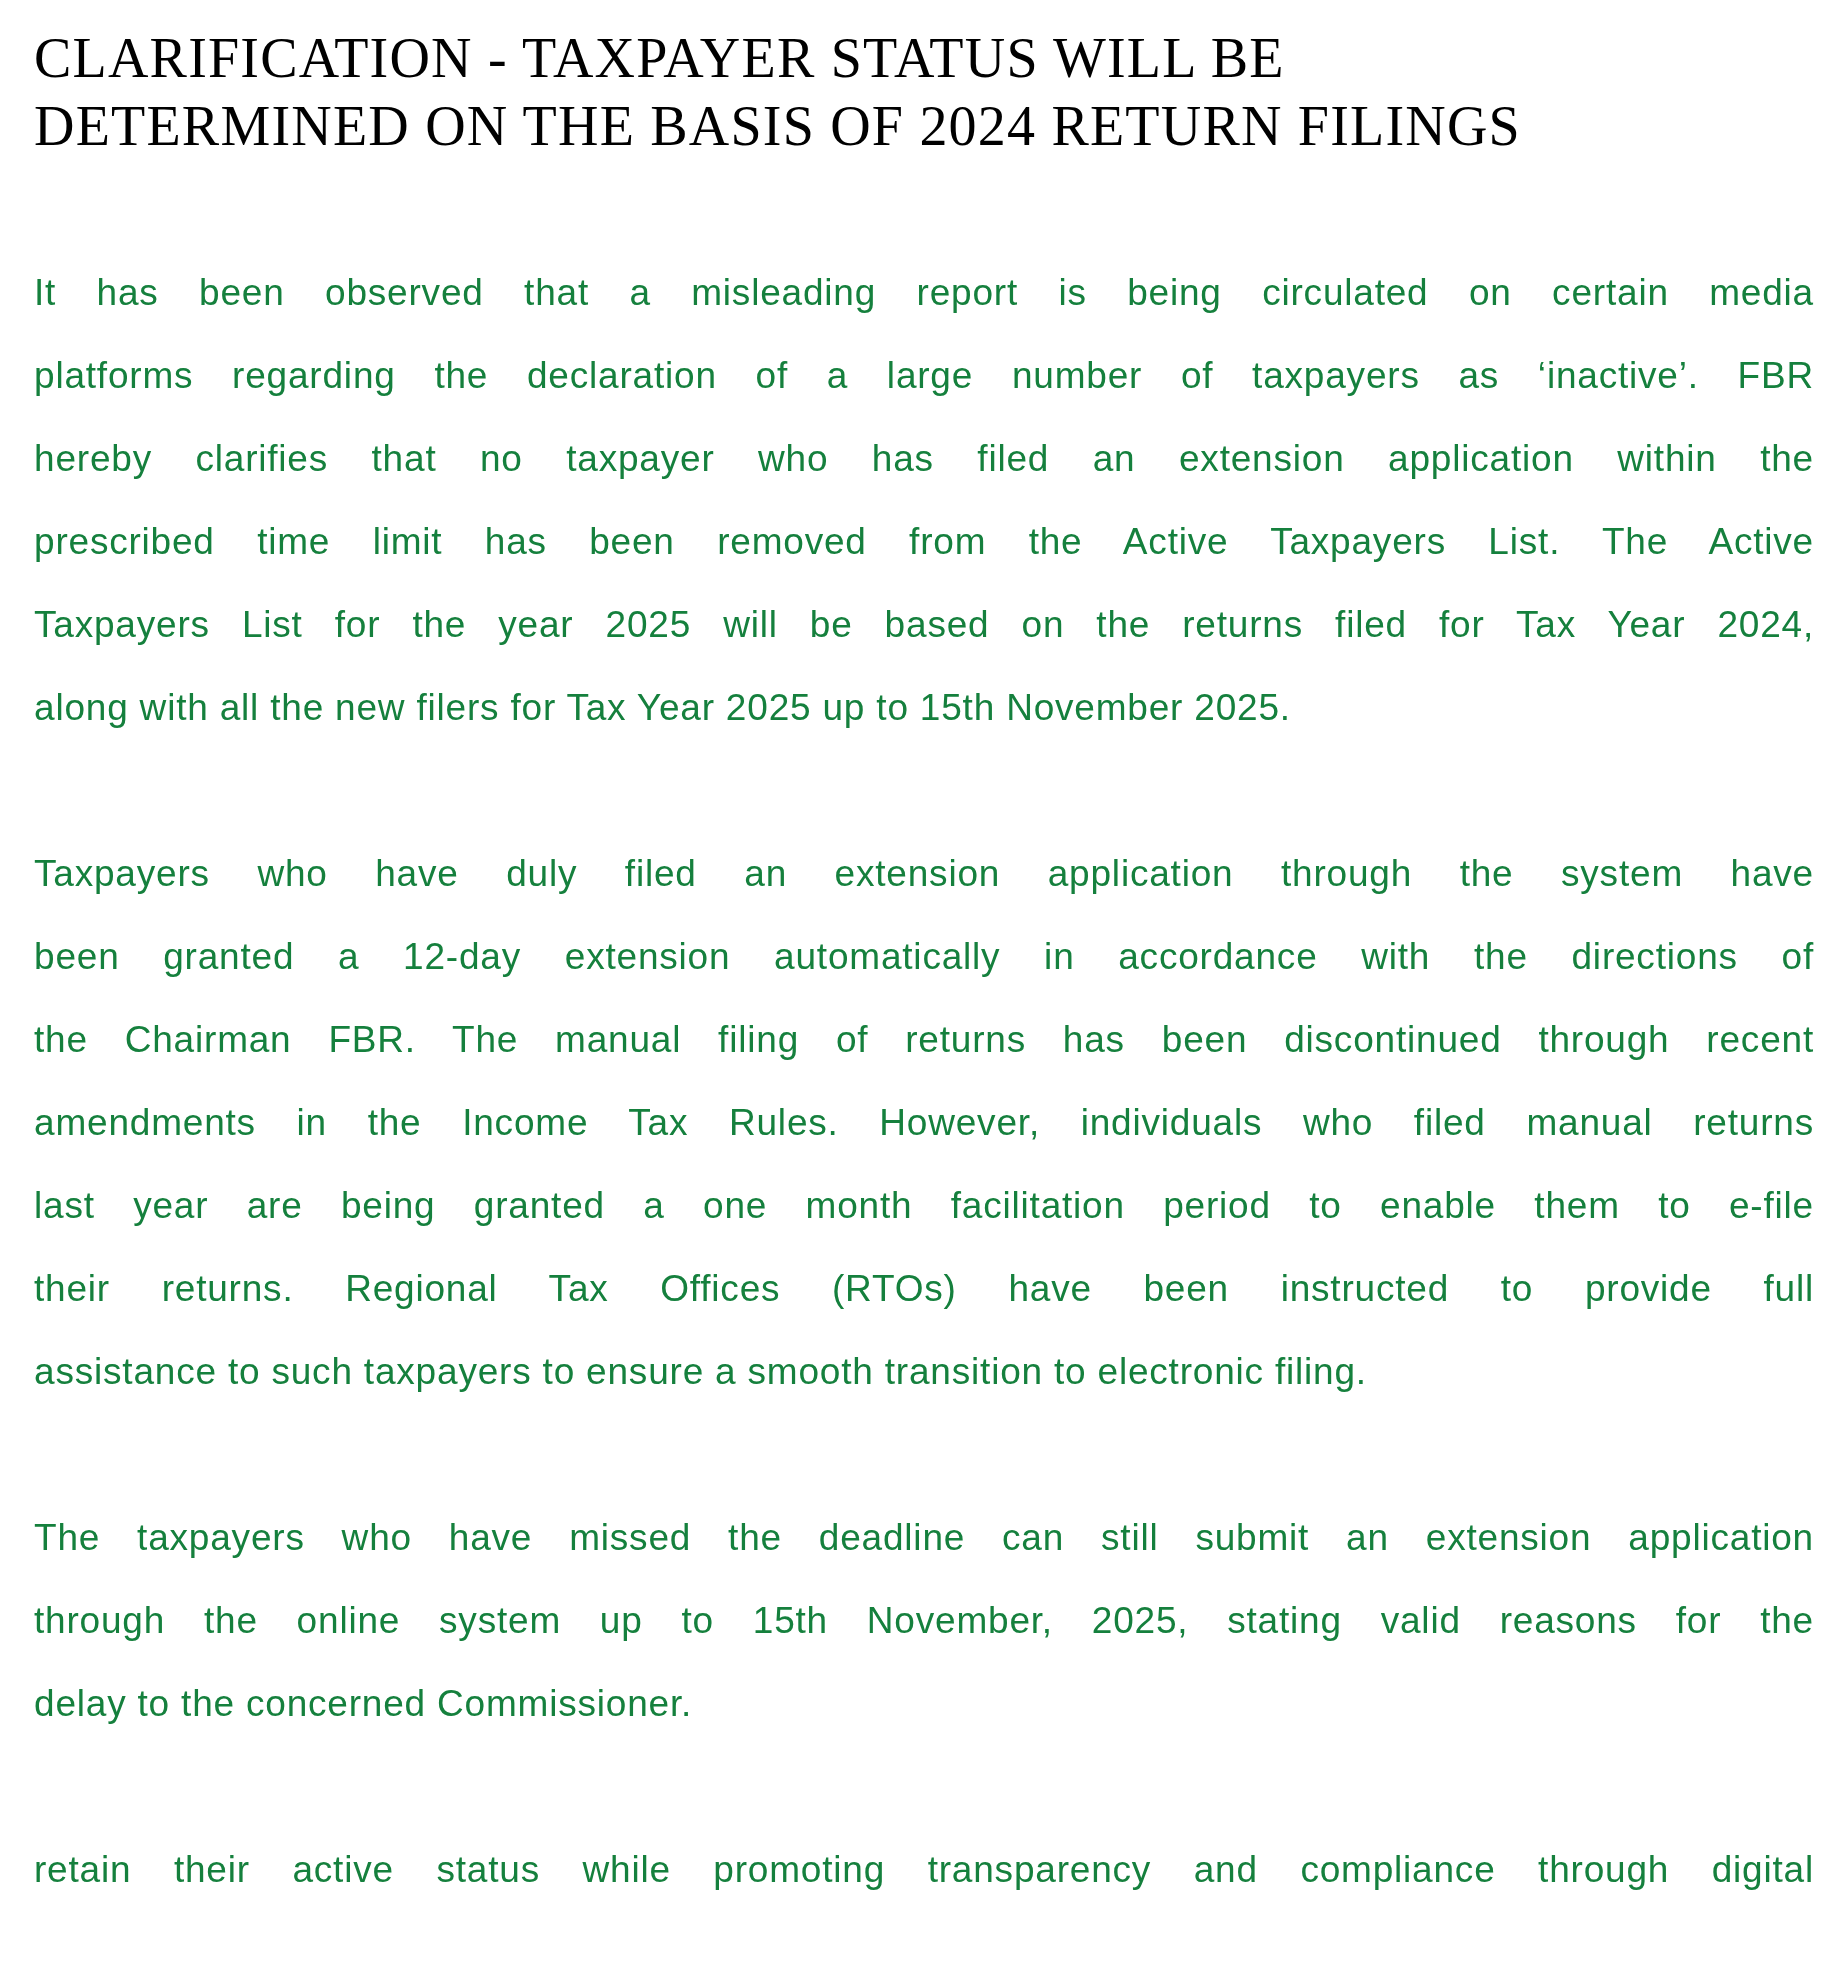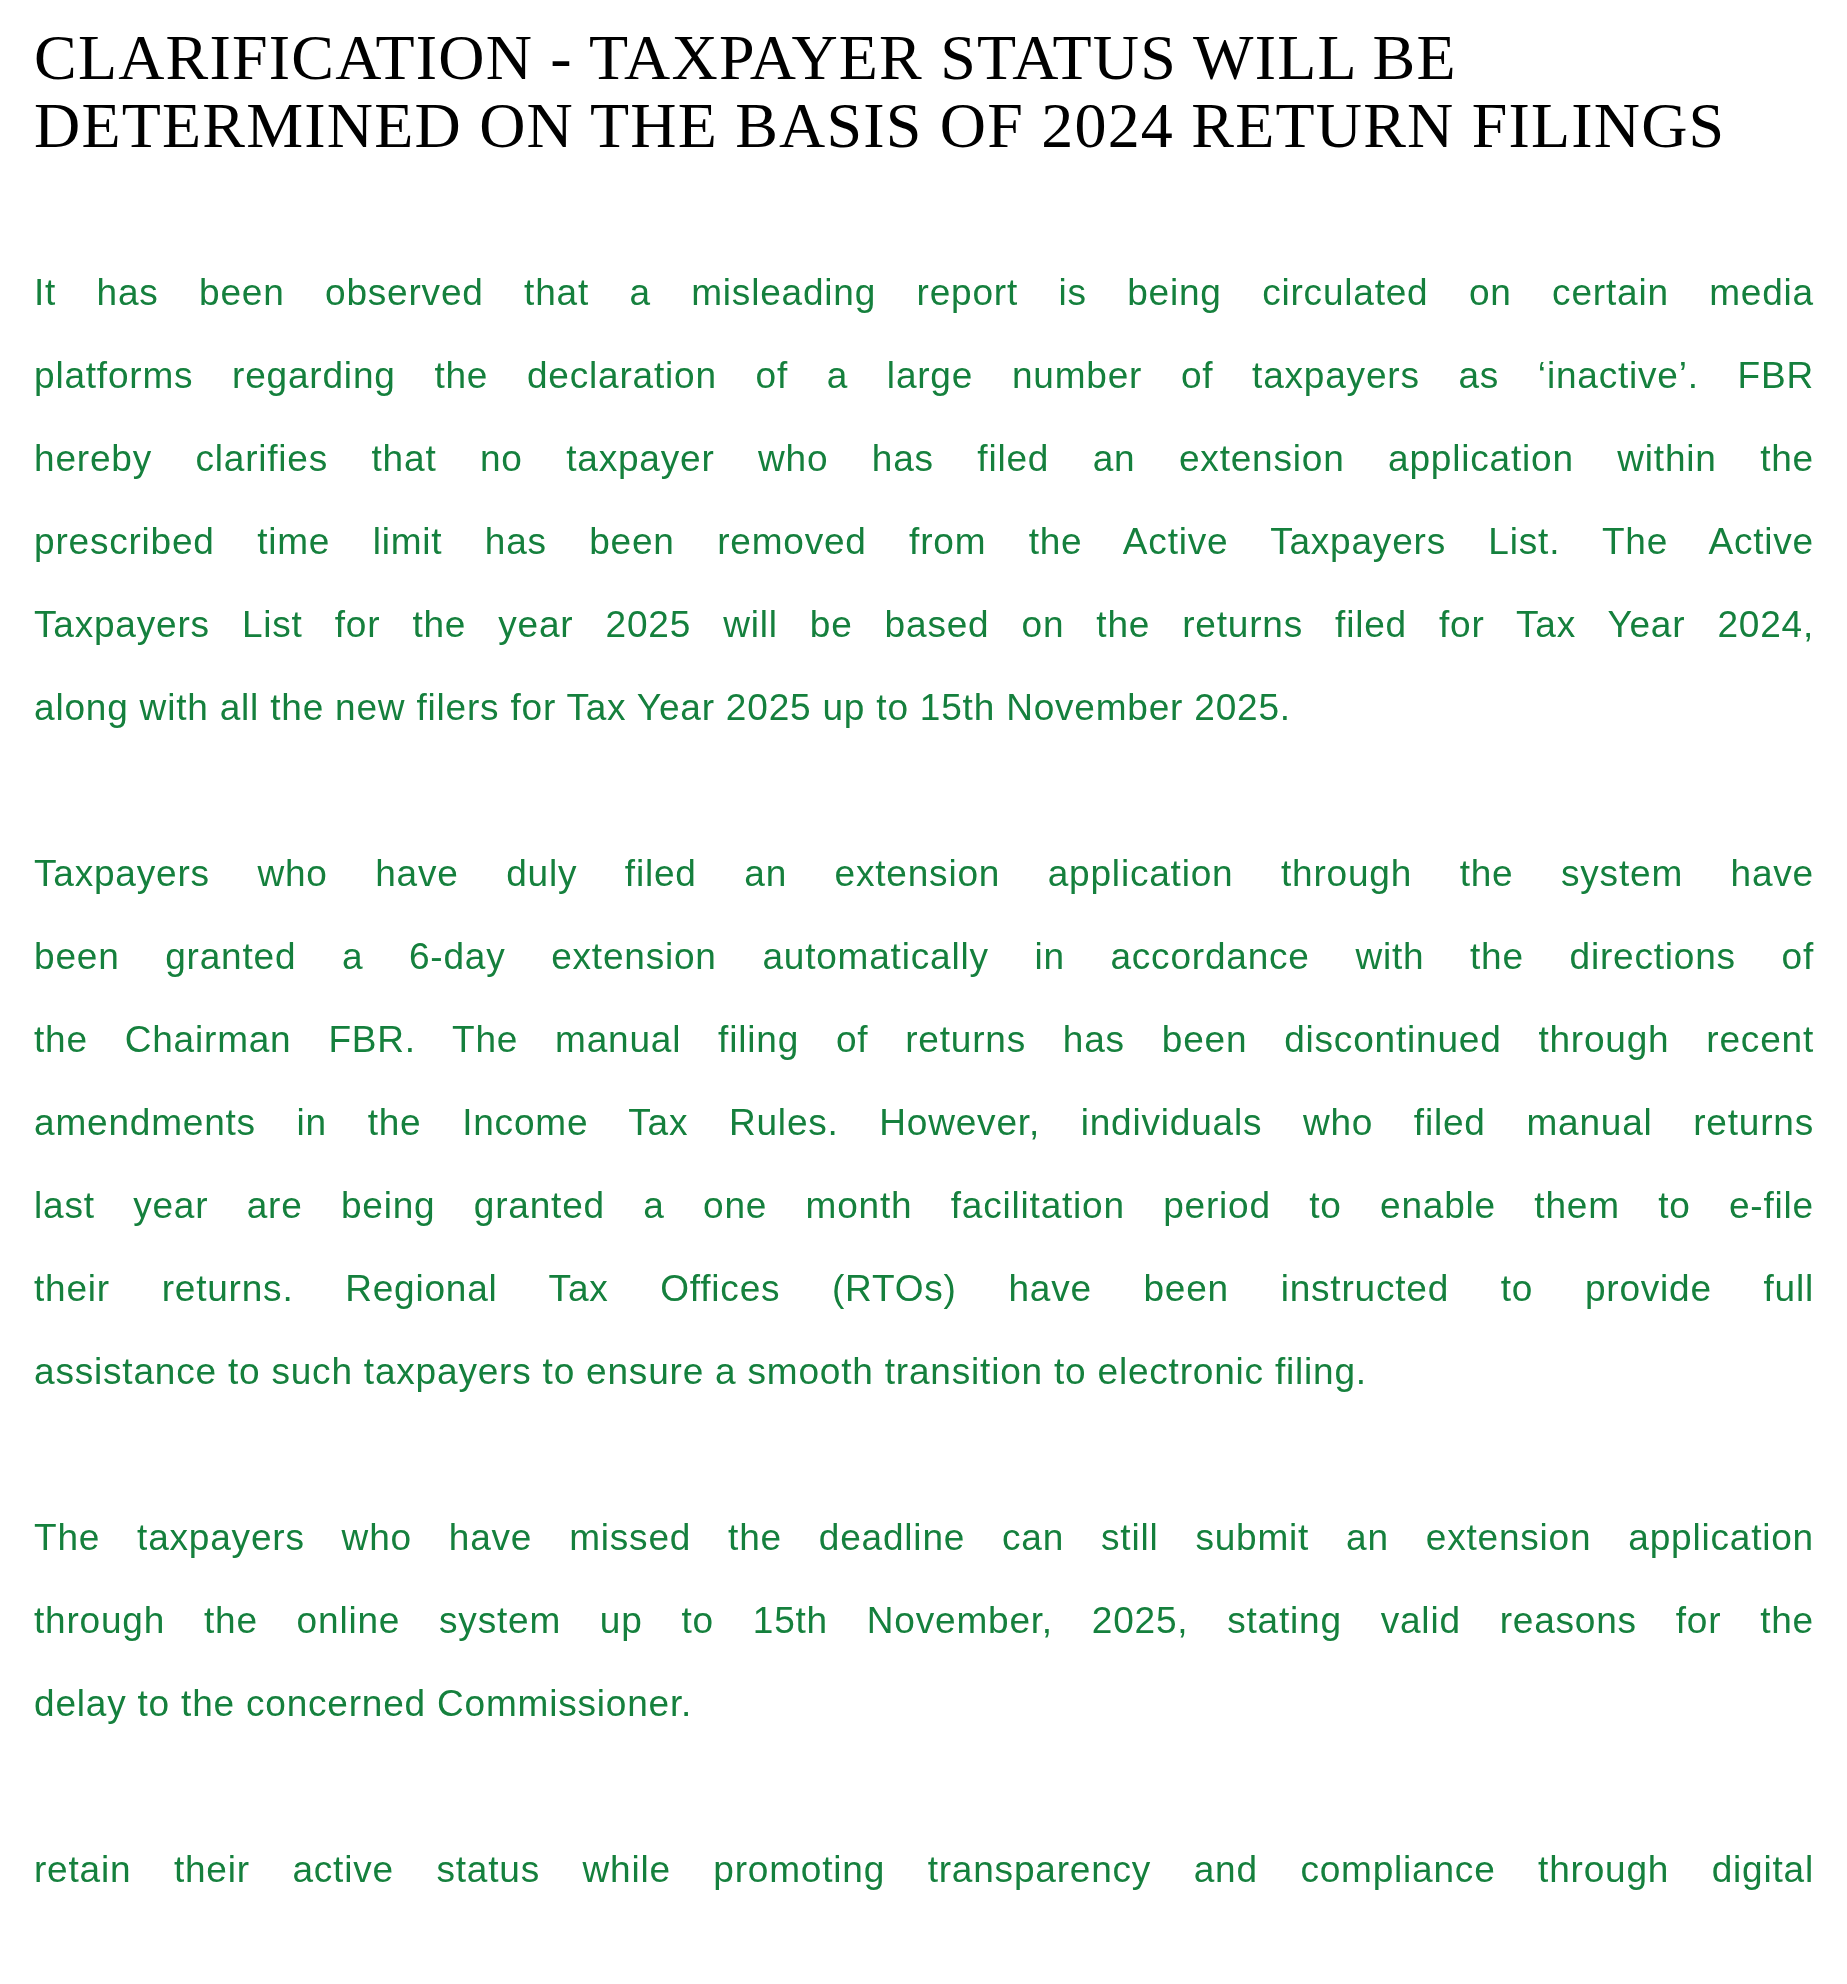--- a/index.html
+++ b/index.html
@@ -16,21 +16,21 @@
     .page {
       position: relative;
       width: 1848px;
       height: 2035px;
       box-sizing: border-box;
       padding: 24px 34px 0 34px;
     }
     .title {
       font-family: "Liberation Serif", "DejaVu Serif", serif;
       font-weight: normal;
-      font-size: 64px;
+      font-size: 56px;
       line-height: 68px;
       letter-spacing: 1.2px;
       margin: 0 0 91px 0;
       text-transform: uppercase;
       color: #000;
     }
     .title .title-line {
       display: block;
       white-space: nowrap;
     }
@@ -75,21 +75,21 @@
     <div class="line"><span>It has been observed that a misleading report is being circulated on certain media</span></div>
     <div class="line"><span>platforms regarding the declaration of a large number of taxpayers as ‘inactive’. FBR</span></div>
     <div class="line"><span>hereby clarifies that no taxpayer who has filed an extension application within the</span></div>
     <div class="line"><span>prescribed time limit  has been removed from the Active Taxpayers List. The Active</span></div>
     <div class="line"><span>Taxpayers List for the year 2025 will be based on the returns filed for Tax Year 2024,</span></div>
     <div class="line last"><span>along with all the new filers for Tax Year 2025 up to 15th November 2025.</span></div>
   </div>
 
   <div class="para">
     <div class="line"><span>Taxpayers who have duly filed an extension application through the system have</span></div>
-    <div class="line"><span>been granted a 6-day extension automatically in accordance with the directions of</span></div>
+    <div class="line"><span>been granted a 12-day extension automatically in accordance with the directions of</span></div>
     <div class="line"><span>the Chairman FBR. The manual filing of returns has been discontinued through recent</span></div>
     <div class="line"><span>amendments in the Income Tax Rules. However, individuals who filed manual returns</span></div>
     <div class="line"><span>last year are being granted a one month facilitation period to enable them to e-file</span></div>
     <div class="line"><span>their returns. Regional Tax Offices (RTOs) have been instructed to provide full</span></div>
     <div class="line last"><span>assistance to such taxpayers to ensure a smooth transition to electronic filing.</span></div>
   </div>
 
   <div class="para">
     <div class="line"><span>The taxpayers who have missed the deadline can still submit an extension application</span></div>
     <div class="line"><span>through the online system up to 15th November, 2025, stating valid reasons for the</span></div>

